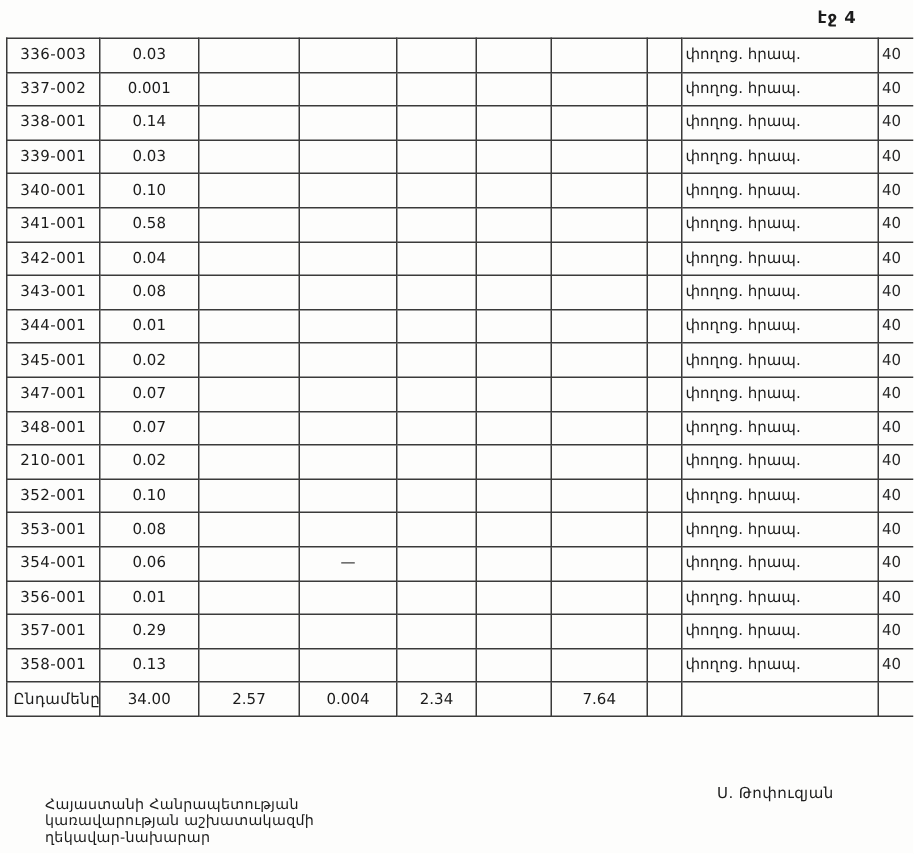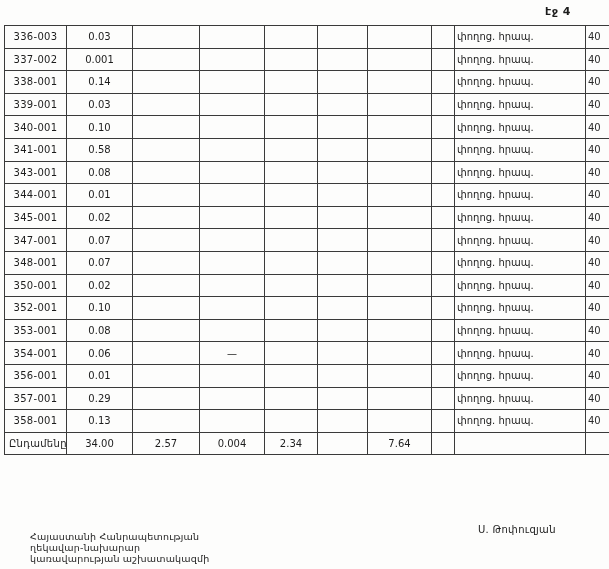--- a/index.html
+++ b/index.html
@@ -133,20 +133,32 @@
           <td class="num"></td>
           <td class="num"></td>
           <td class="num"></td>
           <td class="num"></td>
           <td class="num"></td>
           <td class="num"></td>
           <td class="note">փողոց. հրապ.</td>
           <td class="edge">40</td>
         </tr>
         <tr>
+          <td class="code">342-001</td>
+          <td class="num">0.04</td>
+          <td class="num"></td>
+          <td class="num"></td>
+          <td class="num"></td>
+          <td class="num"></td>
+          <td class="num"></td>
+          <td class="num"></td>
+          <td class="note">փողոց. հրապ.</td>
+          <td class="edge">40</td>
+        </tr>
+        <tr>
           <td class="code">343-001</td>
           <td class="num">0.08</td>
           <td class="num"></td>
           <td class="num"></td>
           <td class="num"></td>
           <td class="num"></td>
           <td class="num"></td>
           <td class="num"></td>
           <td class="note">փողոց. հրապ.</td>
           <td class="edge">40</td>
@@ -193,21 +205,21 @@
           <td class="num"></td>
           <td class="num"></td>
           <td class="num"></td>
           <td class="num"></td>
           <td class="num"></td>
           <td class="num"></td>
           <td class="note">փողոց. հրապ.</td>
           <td class="edge">40</td>
         </tr>
         <tr>
-          <td class="code">350-001</td>
+          <td class="code">210-001</td>
           <td class="num">0.02</td>
           <td class="num"></td>
           <td class="num"></td>
           <td class="num"></td>
           <td class="num"></td>
           <td class="num"></td>
           <td class="num"></td>
           <td class="note">փողոց. հրապ.</td>
           <td class="edge">40</td>
         </tr>
@@ -293,19 +305,19 @@
           <td class="num total">7.64</td>
           <td class="num total"></td>
           <td class="note total"></td>
           <td class="edge total"></td>
         </tr>
       </tbody>
   </table>
 
   <div class="footer">
     <div>Հայաստանի Հանրապետության</div>
+    <div>կառավարության աշխատակազմի</div>
     <div>ղեկավար-նախարար</div>
-    <div>կառավարության աշխատակազմի</div>
   </div>
 
   <div class="signature">Ս. Թոփուզյան</div>
 
 </div>
 
 </body></html>

